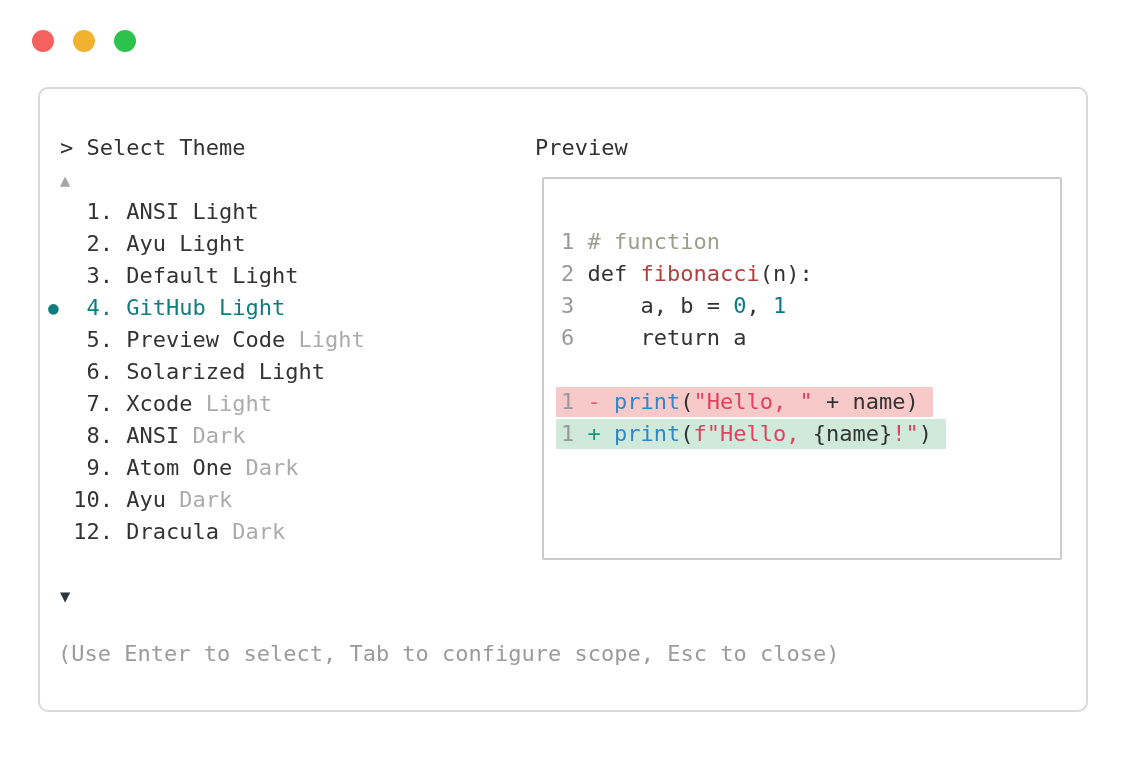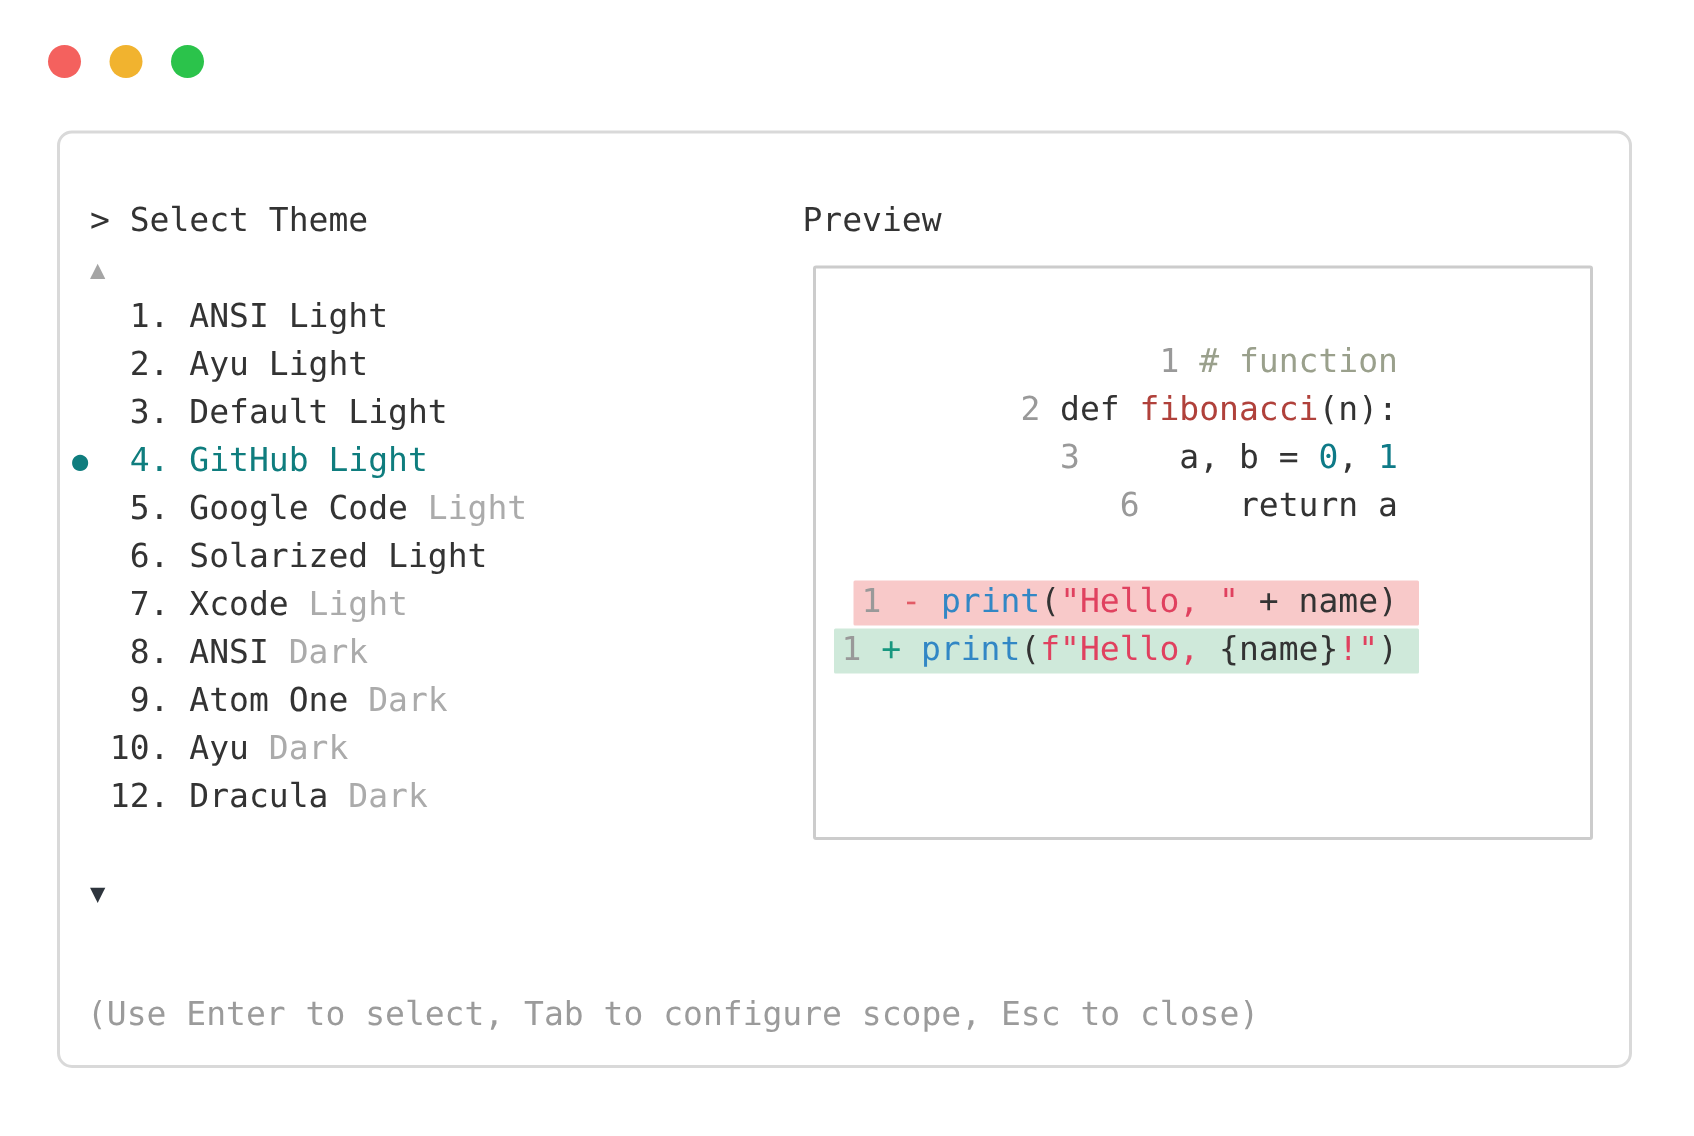--- a/index.html
+++ b/index.html
@@ -20,29 +20,29 @@
   }
   .prompt-title{position:absolute;left:20px;top:43px;height:32px;line-height:32px;white-space:pre;color:var(--plain);}
   .scroll-up{position:absolute;left:20px;top:75px;height:32px;line-height:32px;font-size:17px;color:var(--muted-arrow);cursor:pointer;}
   .scroll-down{position:absolute;left:20px;top:491px;height:32px;line-height:32px;font-size:17px;color:var(--dark-arrow);cursor:pointer;}
   #theme-list{position:absolute;left:20px;top:107px;}
   .trow{position:relative;height:32px;line-height:32px;white-space:pre;cursor:pointer;}
   .tnum,.tname{color:var(--plain);}
   .tmut{color:var(--muted);}
   .trow.selected .tnum,.trow.selected .tname,.trow.selected .tmut{color:var(--teal);}
   .bullet{position:absolute;left:-12px;top:0;color:var(--teal);font-size:18px;line-height:32px;}
-  .help{position:absolute;left:18px;top:549px;height:32px;line-height:32px;white-space:pre;color:var(--help);margin-top:23px;}
+  .help{position:absolute;left:18px;top:549px;height:32px;line-height:32px;white-space:pre;color:var(--help);}
 
   .preview-title{position:absolute;left:495px;top:43px;height:32px;line-height:32px;white-space:pre;color:var(--plain);}
   .preview-box{
     position:absolute;left:502px;top:88px;width:520px;height:383px;
     border:2px solid var(--border-inner);border-radius:2px;background:#fff;box-sizing:border-box;
   }
   #code{position:absolute;left:17px;top:47px;}
-  .code-line{height:32px;line-height:32px;white-space:pre;text-align:right;}
+  .code-line{height:32px;line-height:32px;white-space:pre;}
   .linewrap{display:inline-block;line-height:30px;padding:0 14px 0 5px;margin-left:-5px;border-radius:1px;}
   .bg-removed{background:var(--removed-bg);}
   .bg-added{background:var(--added-bg);}
   .ln{color:var(--ln);}
   .c-plain{color:var(--plain);}
   .c-comment{color:var(--comment);}
   .c-func{color:var(--func);}
   .c-num{color:var(--num);}
   .c-call{color:var(--call);}
   .c-str{color:var(--str);}
@@ -59,21 +59,21 @@
 </div>
 
 <div class="main-box">
   <div class="prompt-title">&gt; Select Theme</div>
   <div class="scroll-up">▲</div>
   <div id="theme-list">
       <div class="trow"><span class="tnum">  1. </span><span class="tname">ANSI Light</span></div>
       <div class="trow"><span class="tnum">  2. </span><span class="tname">Ayu Light</span></div>
       <div class="trow"><span class="tnum">  3. </span><span class="tname">Default Light</span></div>
       <div class="trow selected"><span class="bullet">●</span><span class="tnum">  4. </span><span class="tname">GitHub Light</span></div>
-      <div class="trow"><span class="tnum">  5. </span><span class="tname">Google Code</span><span class="tmut"> Light</span></div>
+      <div class="trow"><span class="tnum">  5. </span><span class="tname">Preview Code</span><span class="tmut"> Light</span></div>
       <div class="trow"><span class="tnum">  6. </span><span class="tname">Solarized Light</span></div>
       <div class="trow"><span class="tnum">  7. </span><span class="tname">Xcode</span><span class="tmut"> Light</span></div>
       <div class="trow"><span class="tnum">  8. </span><span class="tname">ANSI</span><span class="tmut"> Dark</span></div>
       <div class="trow"><span class="tnum">  9. </span><span class="tname">Atom One</span><span class="tmut"> Dark</span></div>
       <div class="trow"><span class="tnum"> 10. </span><span class="tname">Ayu</span><span class="tmut"> Dark</span></div>
       <div class="trow"><span class="tnum"> 12. </span><span class="tname">Dracula</span><span class="tmut"> Dark</span></div>
     </div>
   <div class="scroll-down">▼</div>
   <div class="help">(Use Enter to select, Tab to configure scope, Esc to close)</div>
 

